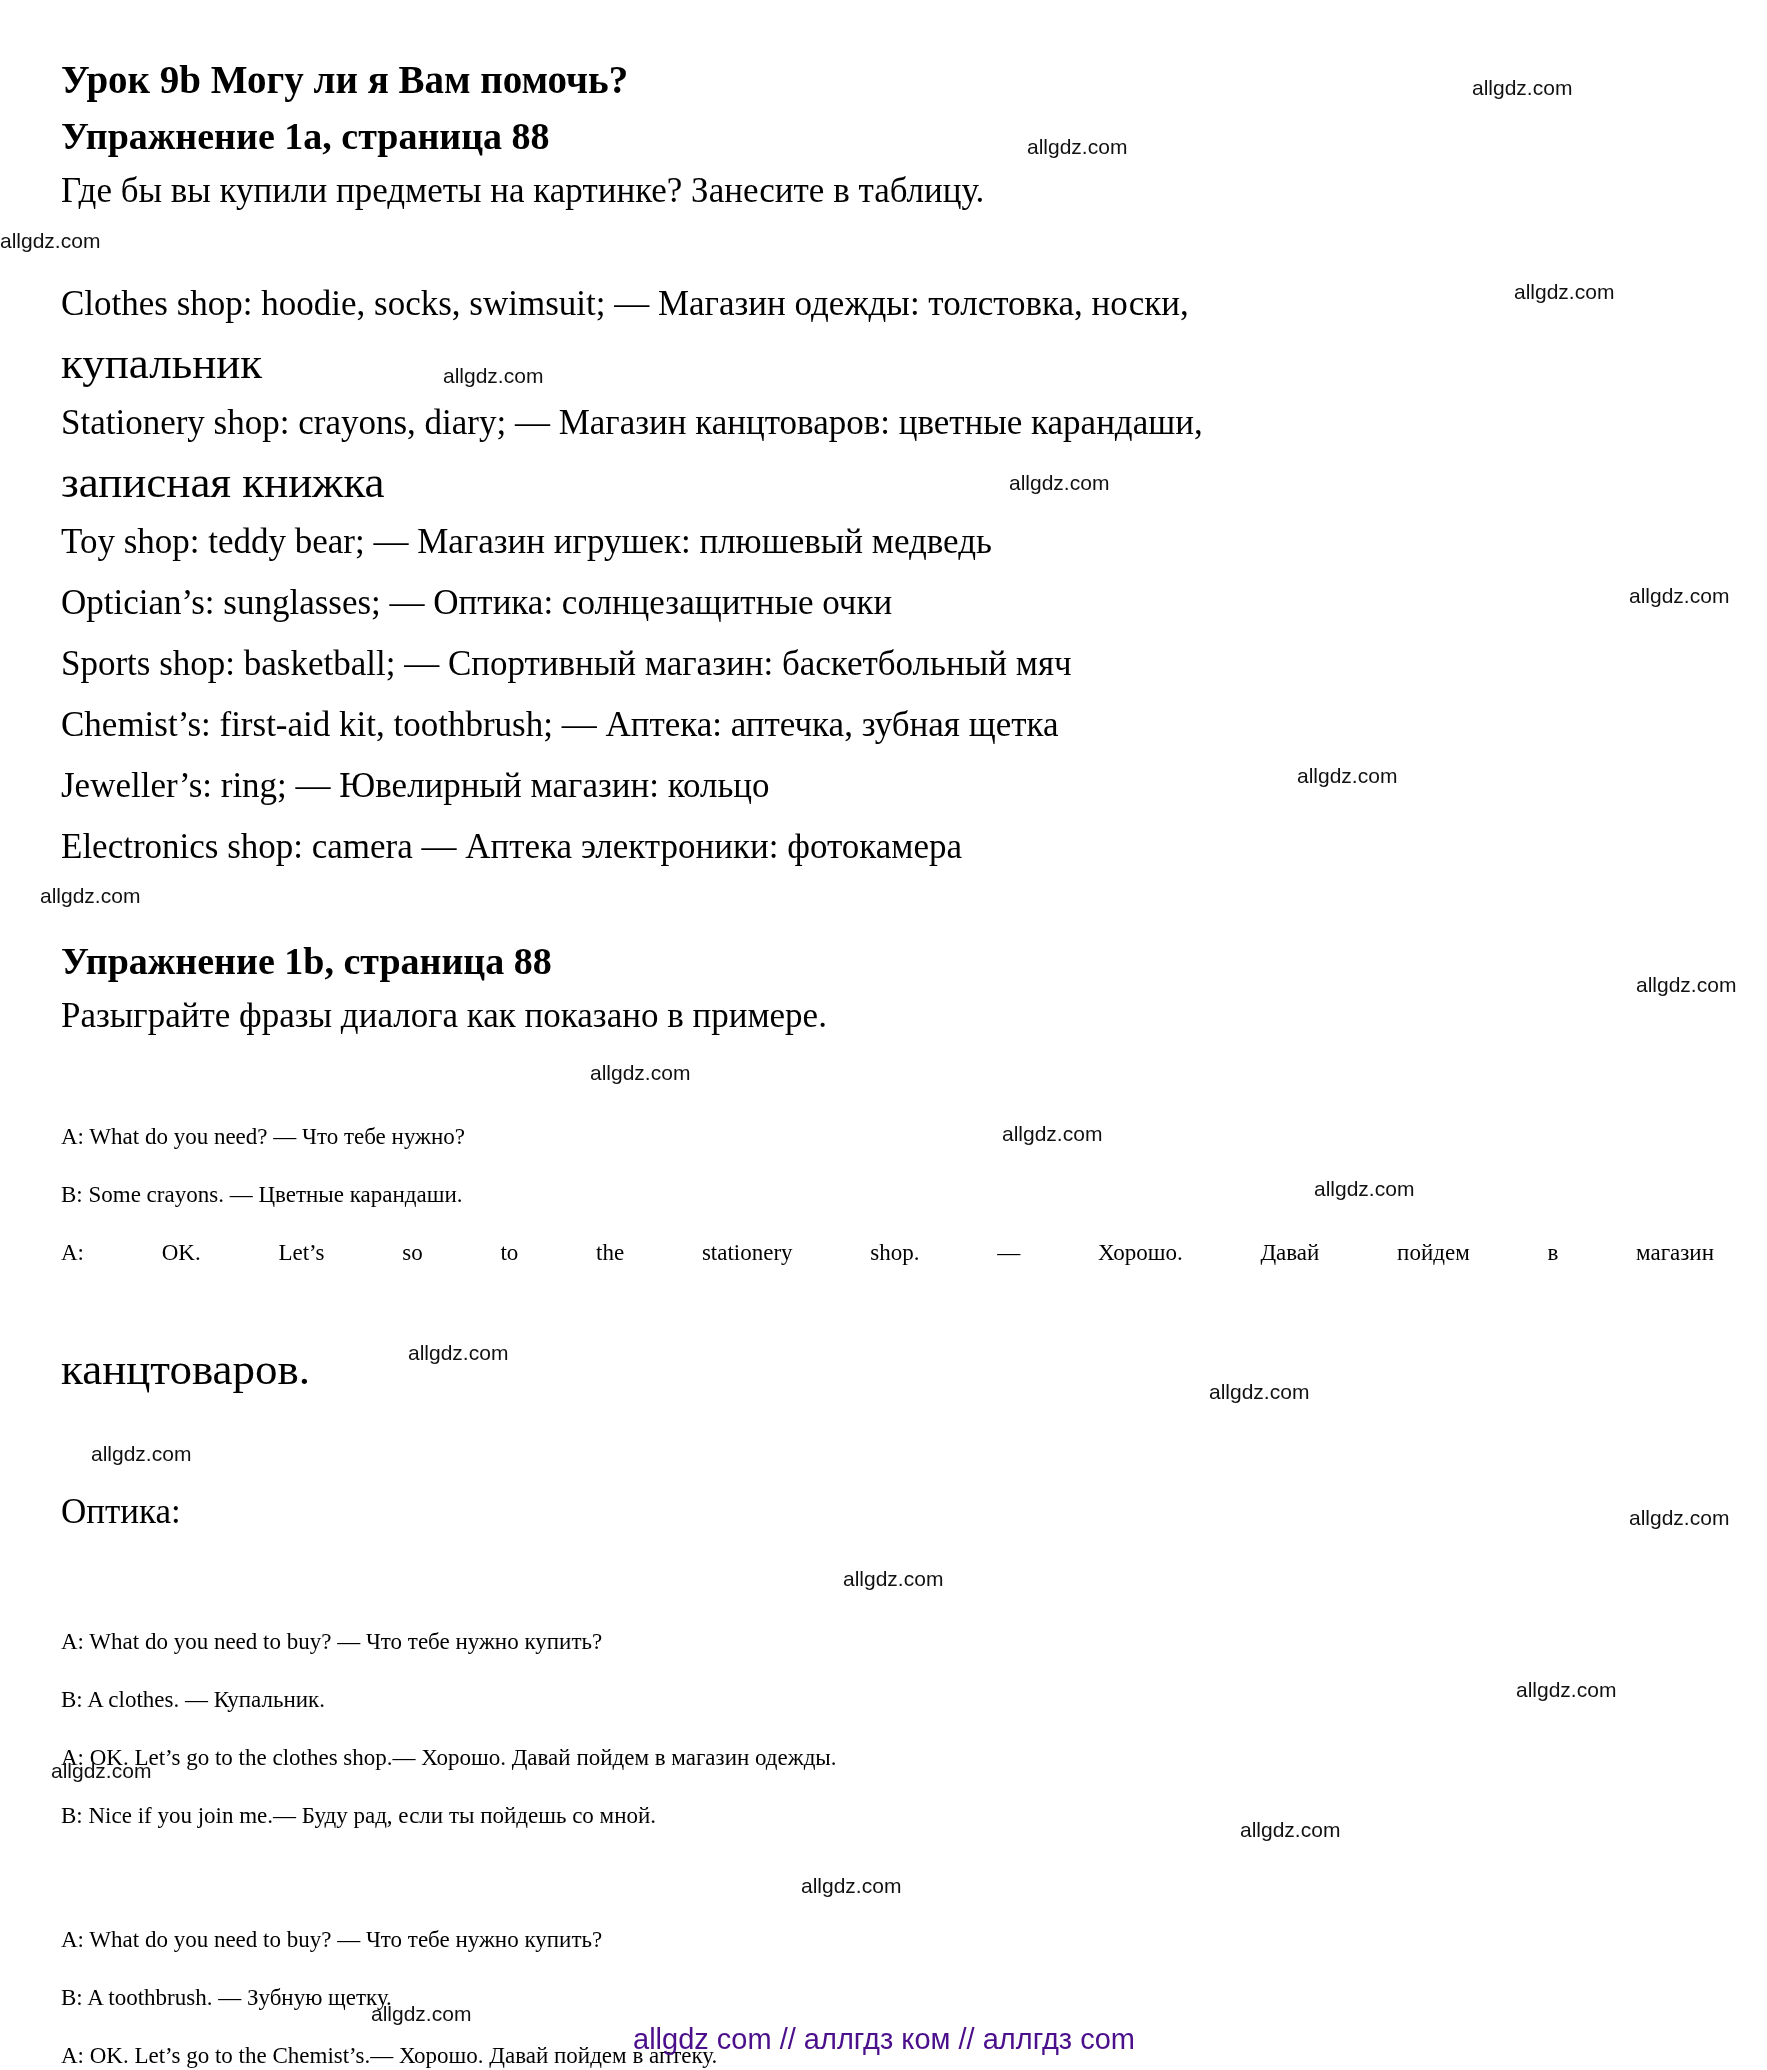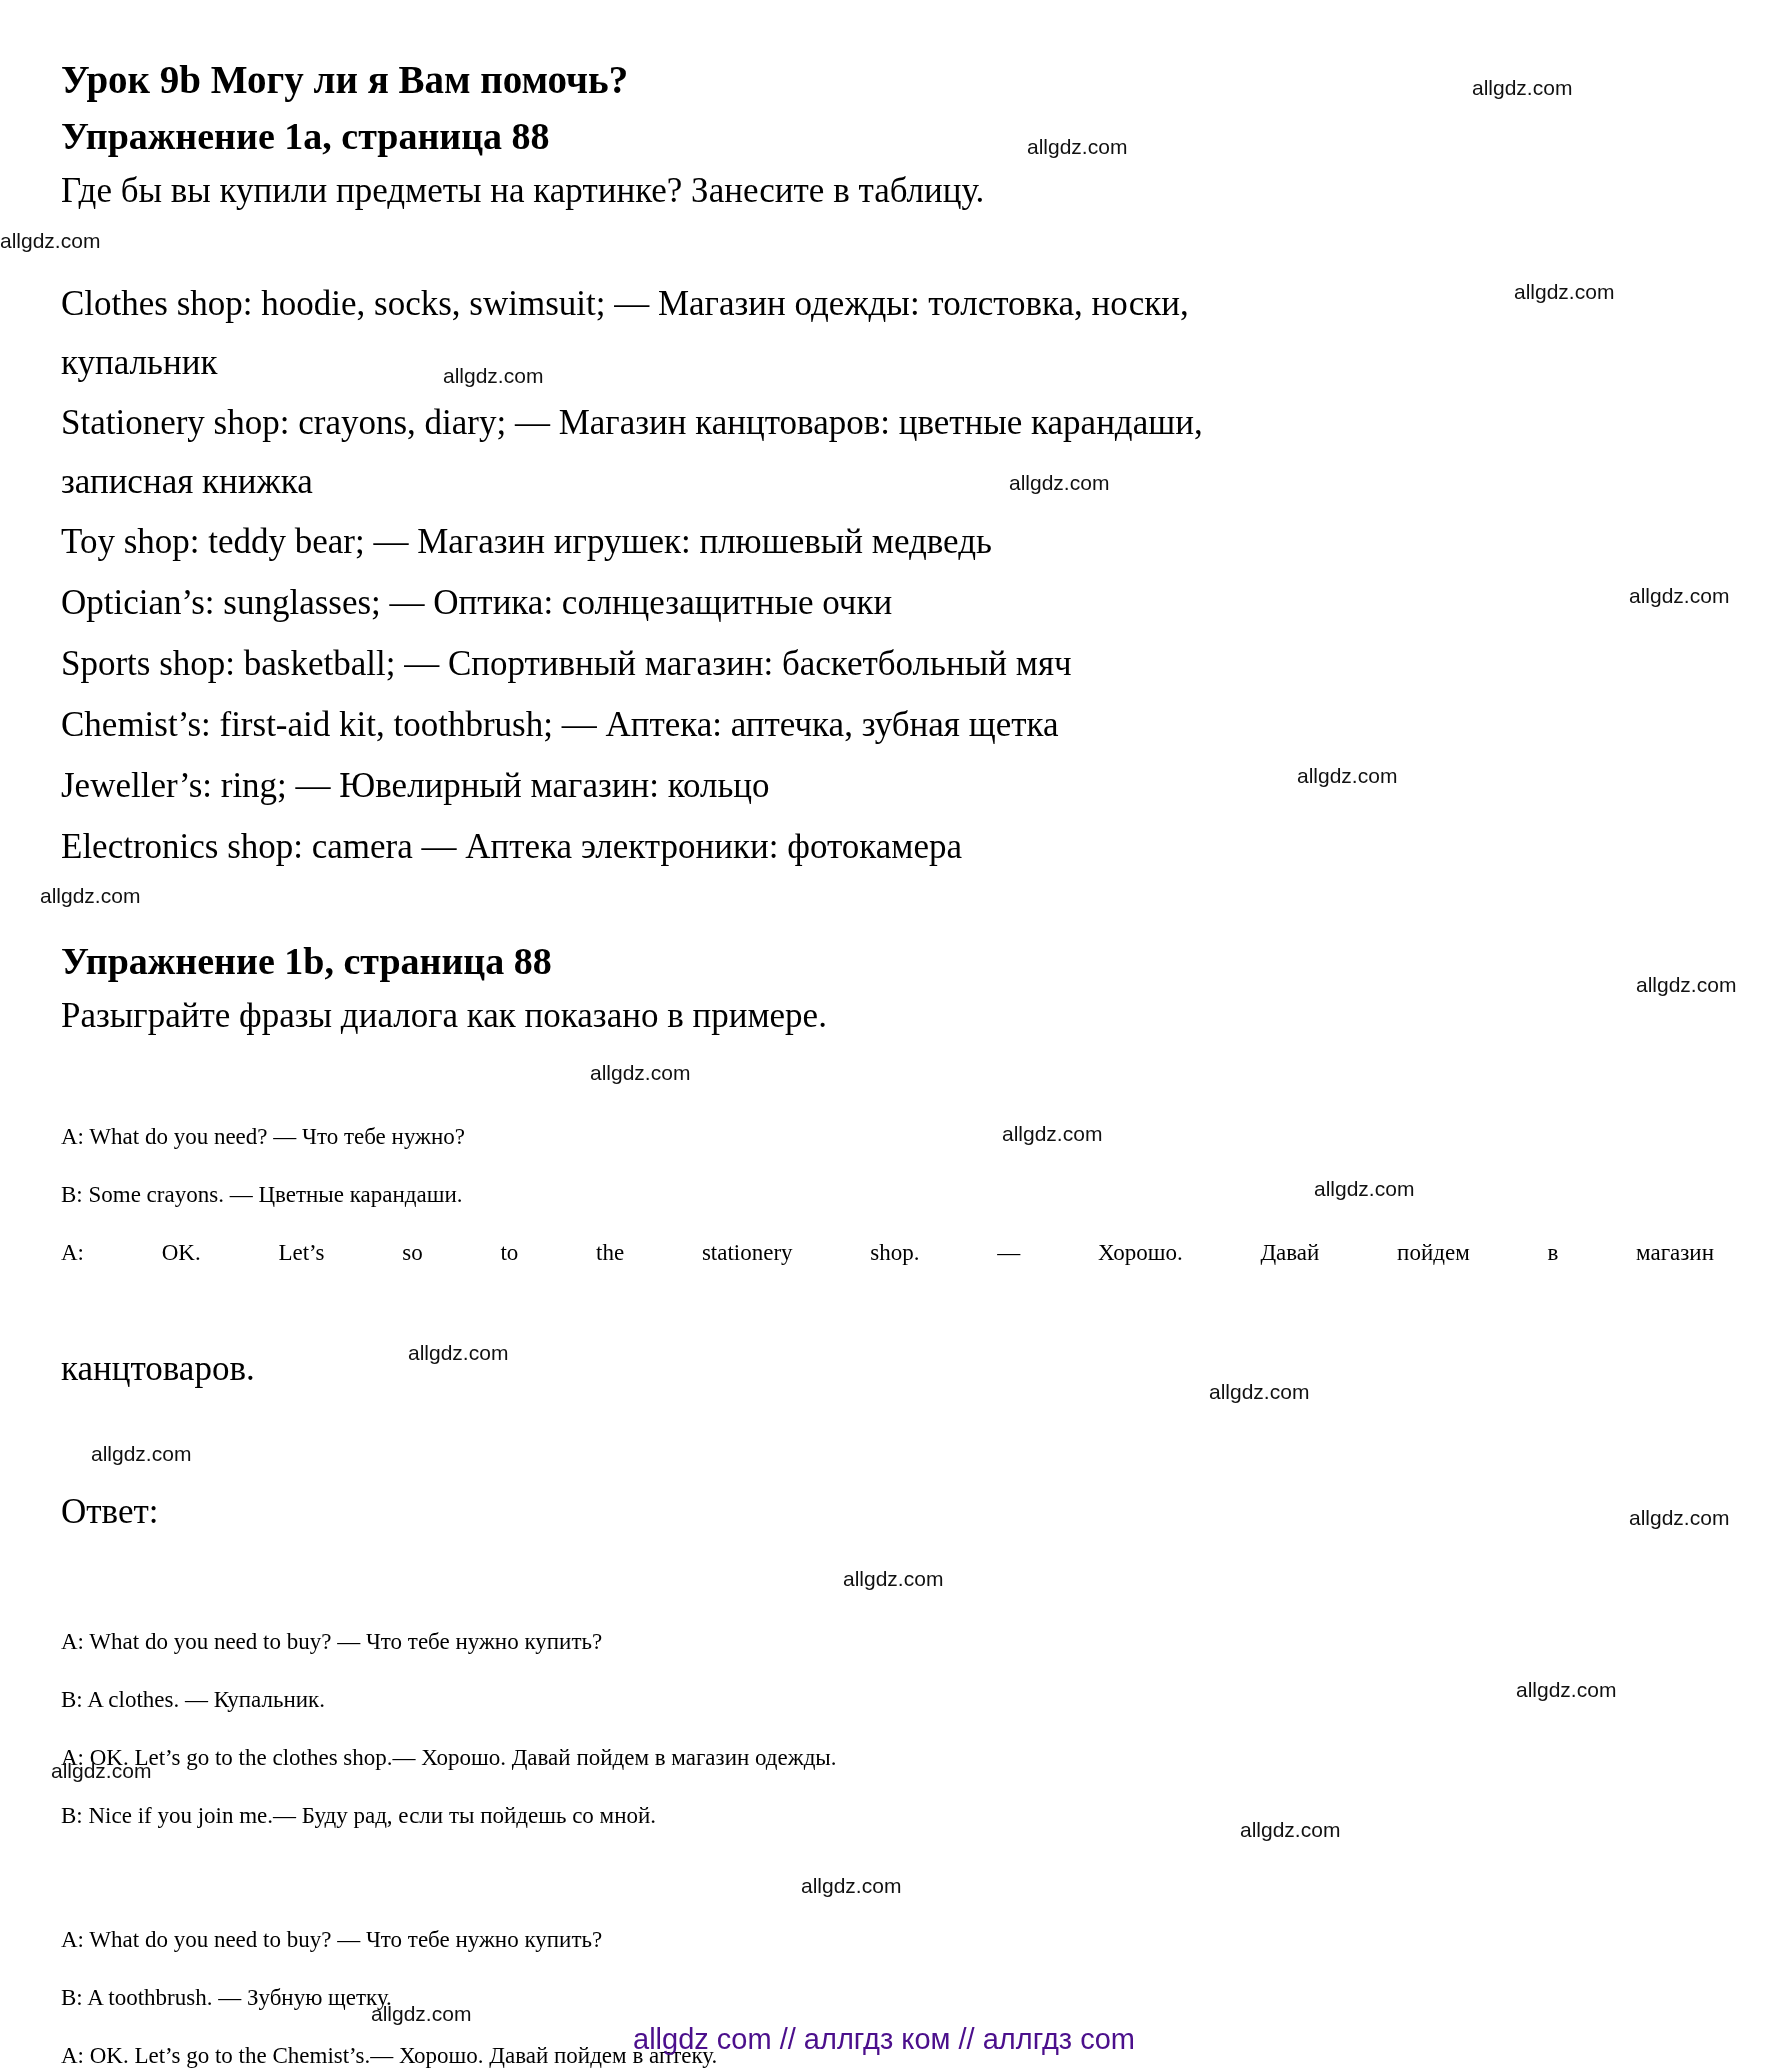--- a/index.html
+++ b/index.html
@@ -85,21 +85,21 @@
     text-align: justify;
     text-justify: inter-word;
     font-family: Liberation Serif, serif;
   }
   .dlg-line.just::after {
     content: "";
     display: inline-block;
     width: 100%;
   }
   .cont-line {
-    font-size: 35px;
+    font-size: 45px;
     line-height: 58px;
     margin: 0;
   }
 
   .answer-label {
     font-size: 35px;
     line-height: 52px;
     margin: 0;
   }
 
@@ -165,21 +165,21 @@
     <div>
       <p class="dlg-line">A: What do you need? — Что тебе нужно?</p>
       <p class="dlg-line">B: Some crayons. — Цветные карандаши.</p>
       <p class="dlg-line just">A: OK. Let’s so to the stationery shop. — Хорошо. Давай пойдем в магазин</p>
       <p class="cont-line">канцтоваров.</p>
     </div>
 
     <div class="gap-lg"></div>
     <div class="gap-md"></div>
 
-    <p class="answer-label">Ответ:</p>
+    <p class="answer-label">Оптика:</p>
 
     <div class="gap-lg"></div>
     <div class="gap-sm"></div>
 
     <div>
       <p class="dlg-line">A: What do you need to buy? — Что тебе нужно купить?</p>
       <p class="dlg-line">B: A clothes. — Купальник.</p>
       <p class="dlg-line">A: OK. Let’s go to the clothes shop.— Хорошо. Давай пойдем в магазин одежды.</p>
       <p class="dlg-line">B: Nice if you join me.— Буду рад, если ты пойдешь со мной.</p>
     </div>

